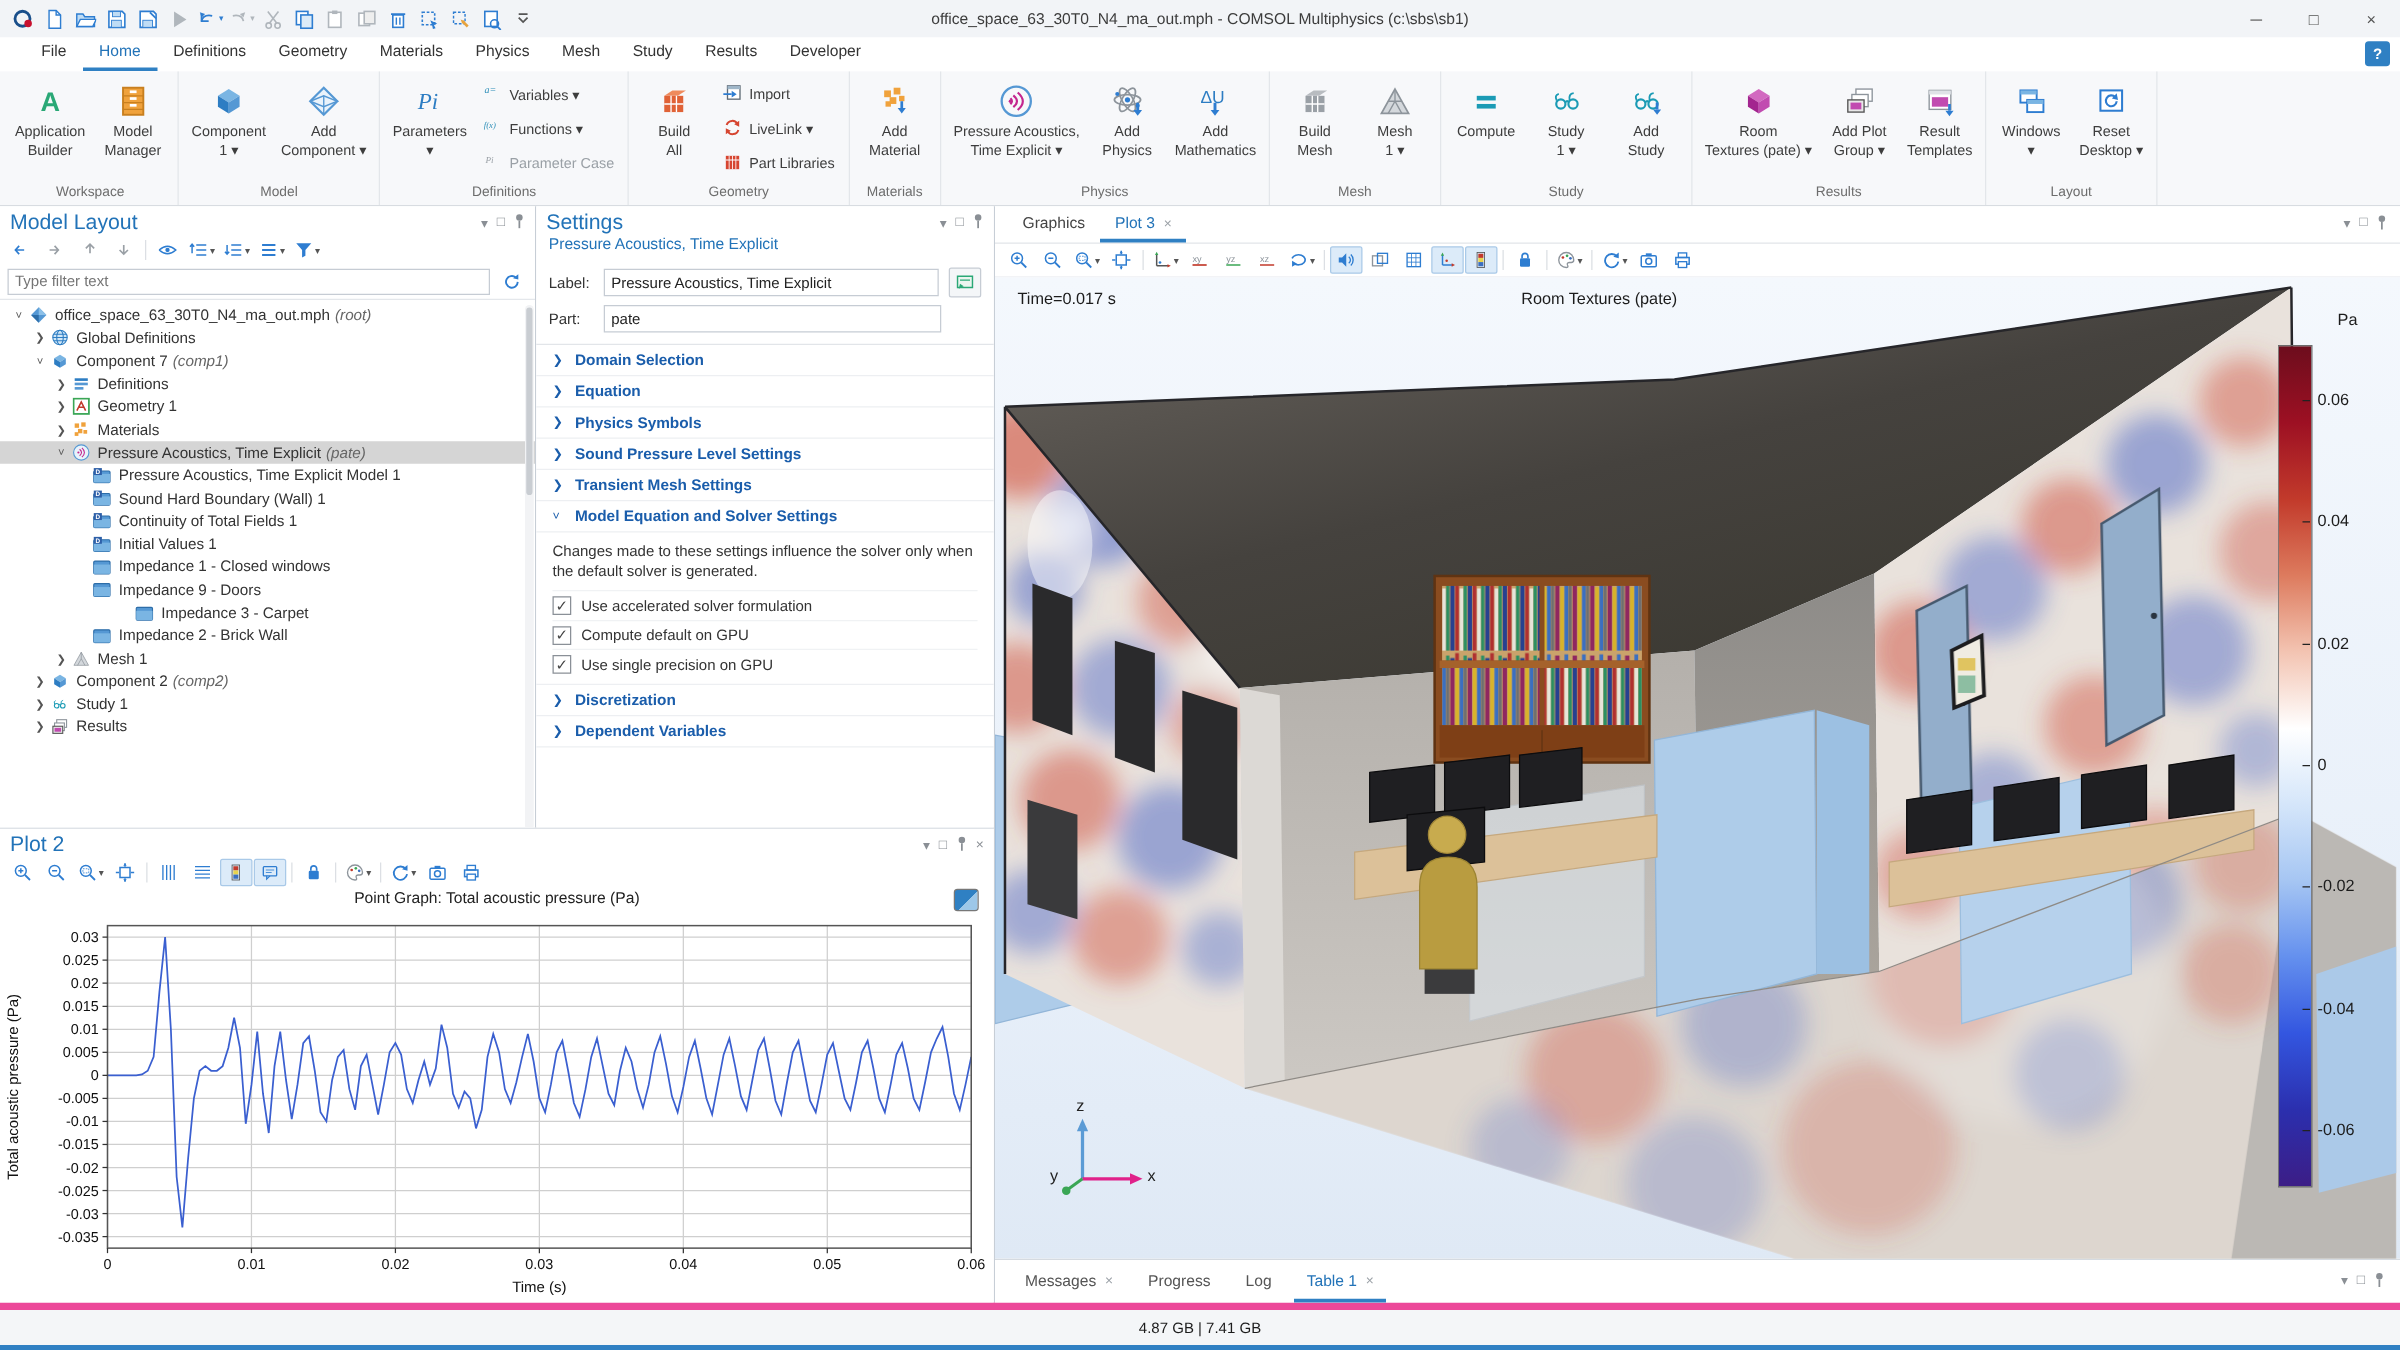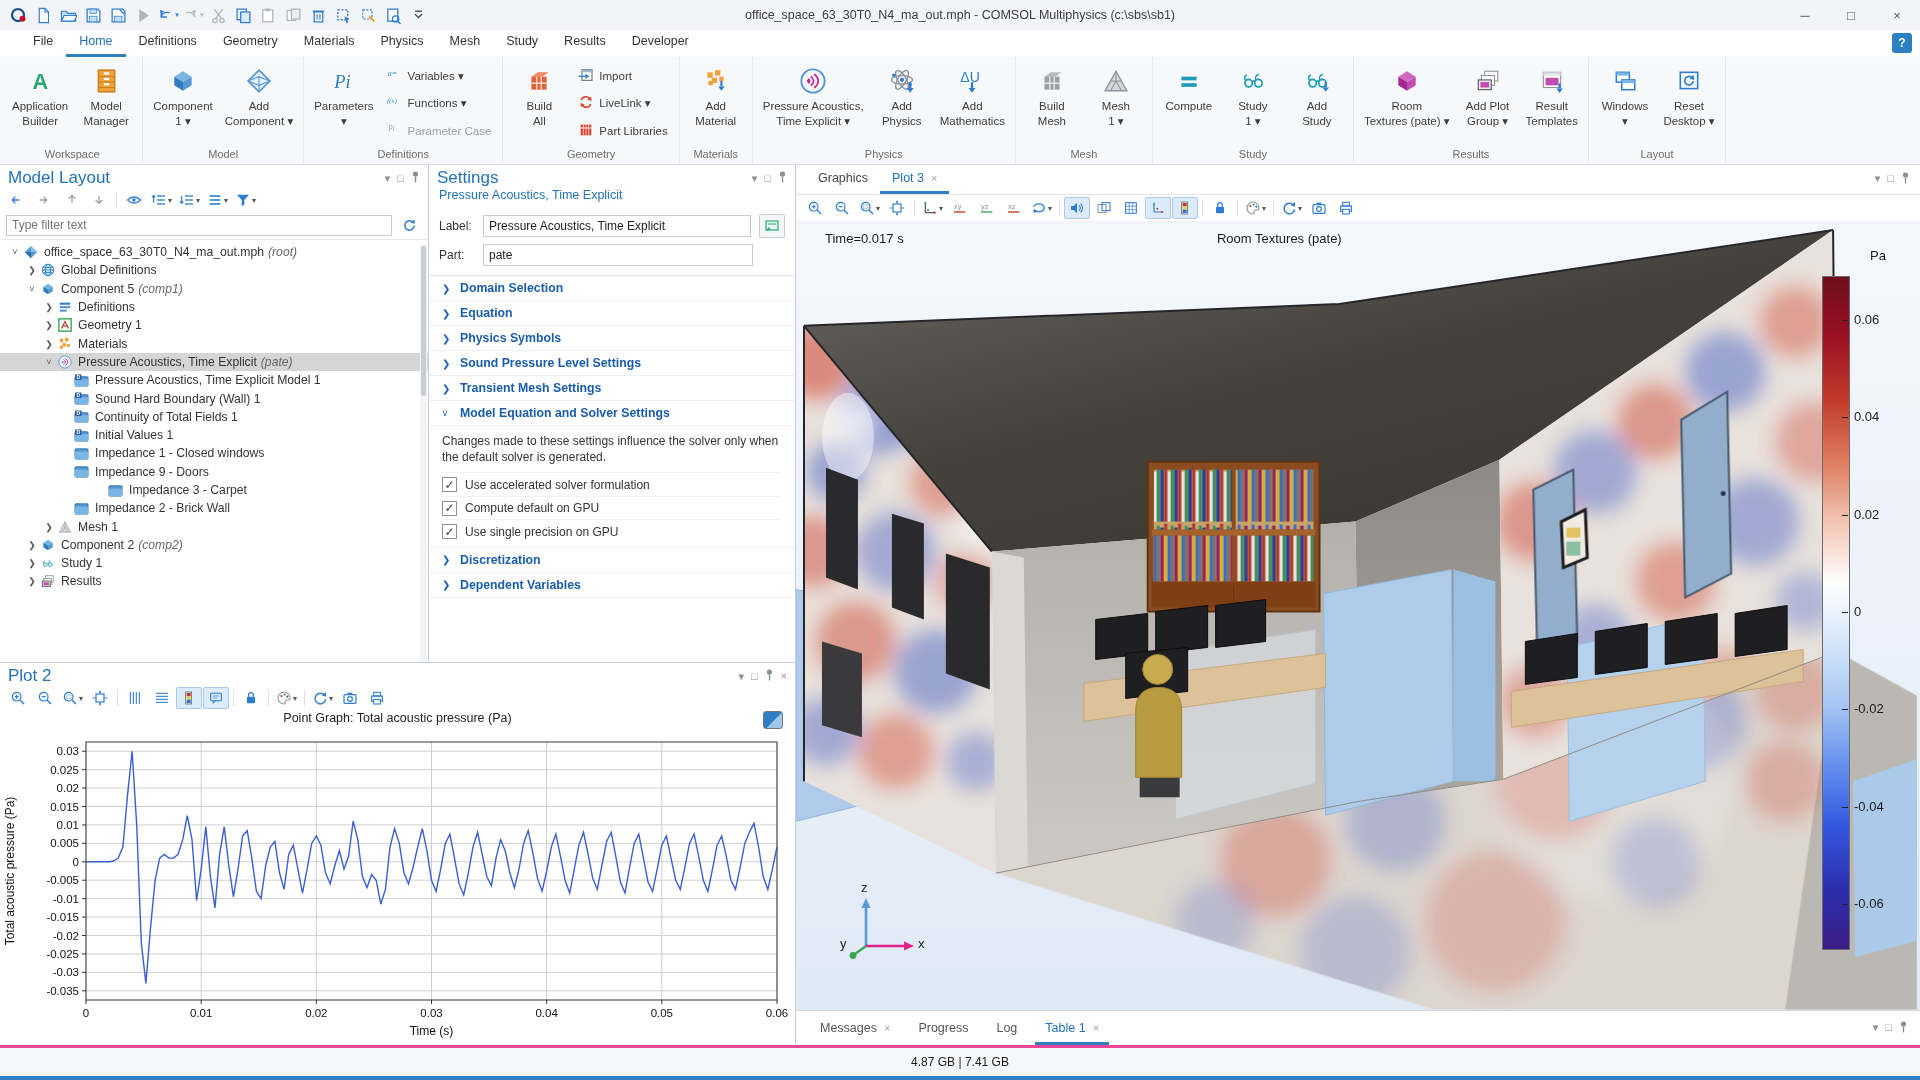--- a/index.html
+++ b/index.html
@@ -77,36 +77,36 @@
   
   .gcol{flex:1;display:flex;flex-direction:column;min-width:0;}
   .gtabs{height:29px;display:flex;align-items:stretch;padding-left:10px;background:#fff;border-bottom:1px solid #e2e5e9;position:relative;flex:0 0 auto;}
   .gtab{padding:6px 12px 0;color:#444;font-size:12.5px;}
   .gtab.active{color:#2273b8;box-shadow:inset 0 -3px 0 #2f80c3;}
   .gtab .x{color:#9aa0a6;margin-left:7px;font-size:11px;}
   .gtabicons{position:absolute;right:10px;top:7px;display:flex;gap:7px;color:#8a8f95;font-size:11px;}
   .gtool{display:flex;align-items:center;gap:1px;padding:2px 6px;background:#fff;border-bottom:1px solid #eef0f3;flex:0 0 auto;}
   .gcanvas{flex:1;position:relative;background:linear-gradient(180deg,#f4f8fd 0%,#e7eff9 70%,#dfe9f5 100%);min-height:0;}
   .gcanvas svg.scene{position:absolute;inset:0;width:100%;height:100%;}
-  .timelabel{position:absolute;left:29px;top:9px;font-size:13px;color:#1c1c1c;}
+  .timelabel{position:absolute;left:18px;top:9px;font-size:13px;color:#1c1c1c;}
   .gtitle{position:absolute;left:43%;top:9px;transform:translateX(-50%);font-size:13px;color:#1c1c1c;}
   .colorbar{position:absolute;right:20px;top:54px;width:78px;height:672px;}
   .cbarunit{position:absolute;right:14px;top:-28px;font-size:13px;color:#1c1c1c;}
   .cbar{position:absolute;left:0;top:0;width:26px;height:100%;border:1px solid #6b6b6b;}
   .cbtick{position:absolute;left:32px;font-size:13px;color:#1c1c1c;}
   .cbmark{position:absolute;left:20px;width:6px;height:1px;background:#222;}
   .triad{position:absolute;left:46px;bottom:42px;width:90px;height:84px;}
   .axlabel{position:absolute;font-size:13px;color:#222;}
   
   .btabs{height:34px;border-top:1px solid #d5dae0;display:flex;align-items:stretch;padding:0 14px;gap:8px;background:#fff;position:relative;flex:0 0 auto;}
   .btab{color:#555;display:flex;gap:7px;align-items:center;padding:0 10px;font-size:12.5px;}
   .btab .x{color:#9aa0a6;font-size:11px;}
   .btab.active{color:#2273b8;box-shadow:inset 0 -3px 0 #2f80c3;}
   .btabicons{position:absolute;right:12px;top:10px;display:flex;gap:7px;color:#8a8f95;font-size:11px;}
-  .statusbar{height:28px;border-top:3px solid #ec4899;background:#f4f6f8;display:flex;align-items:center;justify-content:center;color:#1c1c1c;flex:0 0 auto;}
+  .statusbar{height:28px;border-top:6px solid #ec4899;background:#f4f6f8;display:flex;align-items:center;justify-content:center;color:#1c1c1c;flex:0 0 auto;}
   .bluestrip{height:4px;background:#2f80c3;flex:0 0 auto;}
   .pinicon{display:inline-block;transform:rotate(0deg);}
 </style>
 </head>
 <body>
 
 <div id="app">
 
   <div class="titlebar">
     <div class="qat" id="qat">
@@ -705,21 +705,21 @@
               </div>
               <div class="trow" style="padding-left: 25px;">
                 <span class="texp">˅</span>
                 <span class="ticon">
                   <svg width="14" height="14" viewBox="0 0 24 24">
                     <polygon points="4,8 12,3 20,8 12,13" fill="#7ab5e3"></polygon>
                     <polygon points="4,8 12,13 12,21 4,16" fill="#2d7dc3"></polygon>
                     <polygon points="20,8 12,13 12,21 20,16" fill="#5598d4"></polygon>
                   </svg>
                 </span>
-                <span>Component 5</span>
+                <span>Component 7</span>
                 <span class="tsuffix">(comp1)</span>
               </div>
               <div class="trow" style="padding-left: 42px;">
                 <span class="texp">❯</span>
                 <span class="ticon">
                   <svg width="14" height="14" viewBox="0 0 16 16">
                     <rect x="2" y="3" width="12" height="2.4" fill="#2d7dc3"></rect>
                     <rect x="2" y="7" width="12" height="2.4" fill="#5598d4"></rect>
                     <rect x="2" y="11" width="8" height="2.4" fill="#5598d4"></rect>
                   </svg>

